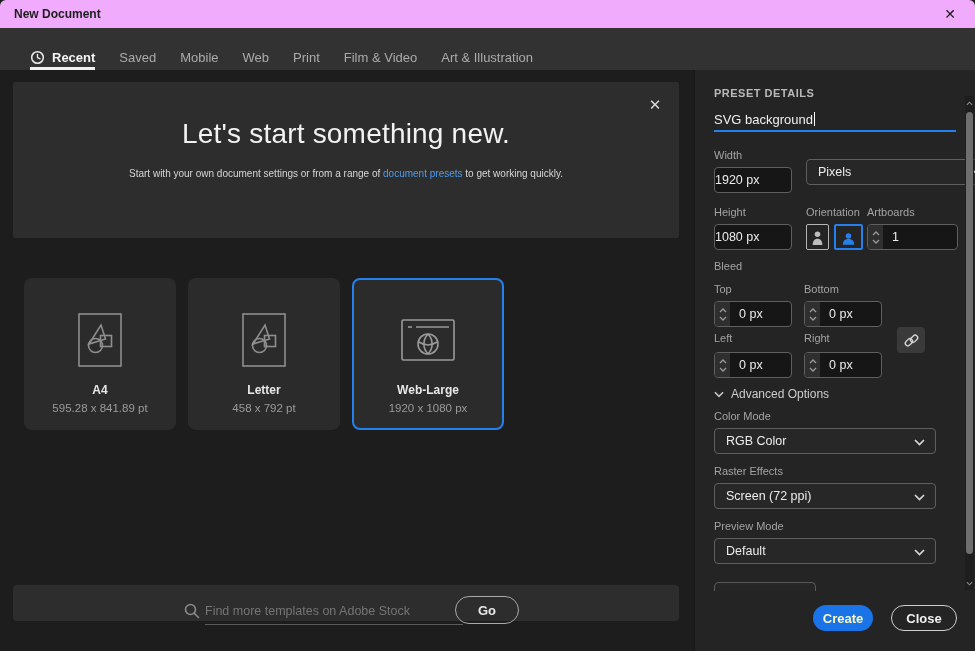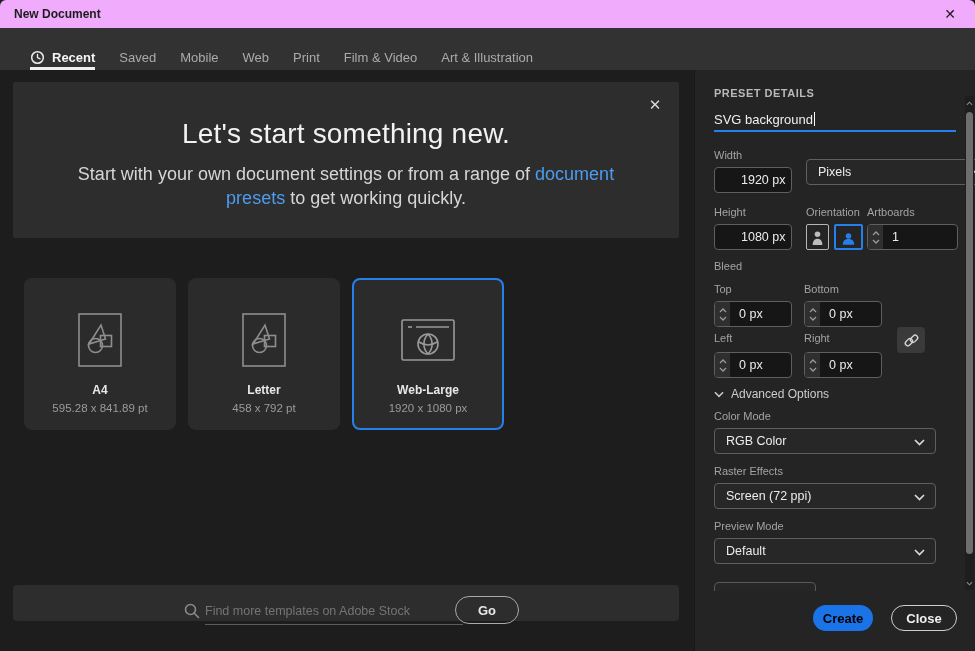--- a/index.html
+++ b/index.html
@@ -33,21 +33,21 @@
   .left { width:694px; position:relative; background:#1d1d1d; }
 
   .hero { position:absolute; left:13px; top:12px; width:666px; height:156px;
           background:#2d2d2d; border-radius:2px; }
   .hero-close { position:absolute; right:13px; top:12px; width:22px; height:22px;
                 color:#d8d8d8; font-size:15px; display:flex; align-items:center;
                 justify-content:center; cursor:pointer; }
   .hero h1 { position:absolute; top:36px; left:0; right:0; text-align:center;
              font-size:28px; font-weight:normal; color:#f2f2f2; letter-spacing:0.2px; }
   .hero .sub { position:absolute; top:80px; left:50%; transform:translateX(-50%);
-               width:580px; text-align:center; font-size:18px; line-height:24px;
+               width:580px; text-align:center; font-size:10px; line-height:24px;
                color:#d6d6d6; }
   .hero .sub a { color:#4e9cf0; text-decoration:none; cursor:pointer; }
 
   .intro { position:absolute; left:24px; top:178px; font-size:12.5px; font-weight:bold;
            color:#dcdcdc; }
 
   .cards { position:absolute; left:24px; top:208px; display:flex; gap:12px; }
   .card { width:152px; height:152px; background:#2b2b2b; border-radius:8px;
           border:2px solid transparent; position:relative; cursor:pointer; }
   .card.selected { border-color:#2680eb; }
@@ -78,21 +78,21 @@
                   color:#b9b9b9; letter-spacing:0.5px; font-weight:bold; }
 
   .name-field { position:absolute; left:19px; top:38px; width:242px; height:24px;
                 border-bottom:2px solid #2680eb; font-size:13px; color:#f0f0f0;
                 display:flex; align-items:center; cursor:text; }
   .caret { display:inline-block; width:1px; height:14px; background:#ffffff;
            margin-left:1px; }
 
   .tbox { position:absolute; height:26px; background:#161616; border:1px solid #5f5f5f;
           border-radius:4px; color:#ececec; font-size:12.5px; display:flex;
-          align-items:center; padding-left:26px; cursor:text; }
+          align-items:center; padding-left:0; cursor:text; }
 
   .dropdown { position:absolute; height:26px; background:#272727; border:1px solid #5f5f5f;
               border-radius:4px; color:#ececec; font-size:12.5px; display:flex;
               align-items:center; padding-left:11px; cursor:pointer; }
   .dropdown .chev { position:absolute; right:10px; top:10px; }
 
   .stepper { position:absolute; height:26px; border:1px solid #5f5f5f; border-radius:4px;
              display:flex; overflow:hidden; background:#161616; }
   .stepper .chevcol { width:15px; background:#2f2f2f; display:flex; flex-direction:column;
                       align-items:center; justify-content:center; gap:3px; cursor:pointer; }
@@ -122,21 +122,21 @@
   .sb-arrow { position:absolute; left:0; width:9px; height:10px; display:flex;
               align-items:center; justify-content:center; cursor:pointer; }
   .sb-up { top:2px; } .sb-down { bottom:2px; }
   .sb-thumb { position:absolute; left:1px; top:16px; width:7px; height:442px;
               background:#6e6e6e; border-radius:4px; cursor:grab; }
 
   
   .btn { position:absolute; top:535px; height:26px; border-radius:13px; font-size:13px;
          font-weight:bold; font-family:inherit; cursor:pointer; display:flex;
          align-items:center; justify-content:center; }
-  .btn-create { left:118px; width:60px; background:#1b73e8; border:none; color:#000000; }
+  .btn-create { left:118px; width:60px; background:#1b73e8; border:none; color:#fef9c3; }
   .btn-close { left:196px; width:66px; background:transparent;
                border:1.5px solid #cfcfcf; color:#f0f0f0; }
 </style>
 </head>
 <body>
 
 <div class="window">
 
   <div class="titlebar">
     <span class="title">New Document</span>

